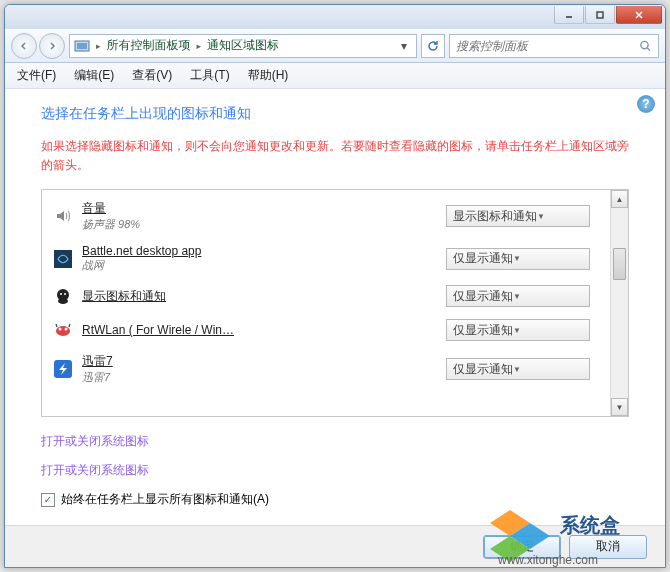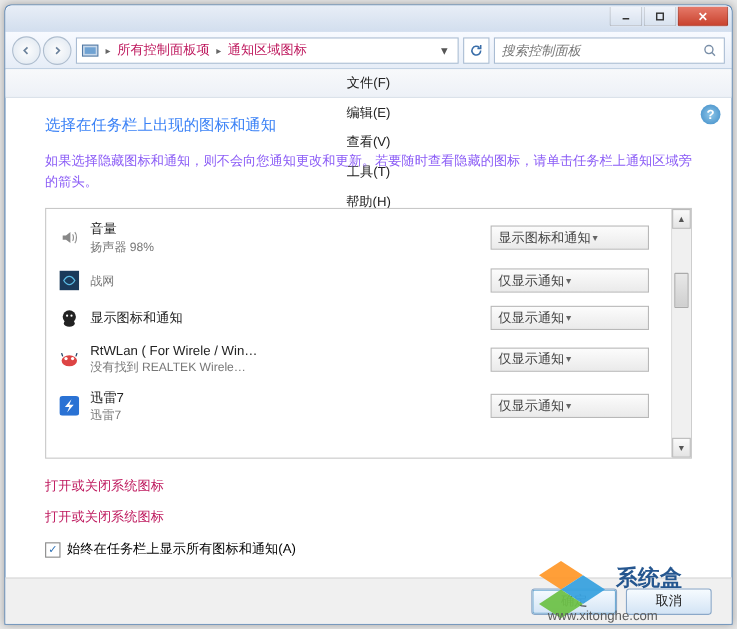--- a/index.html
+++ b/index.html
@@ -9,46 +9,46 @@
 .win-btn { width: 30px; height: 18px; margin: 1px 1px 0 0; border: 1px solid rgba(0,0,0,0.2); border-top: none; display: flex; align-items: center; justify-content: center; background: linear-gradient(#f0f4fa, #d8e2ef); border-radius: 0 0 2px 2px; }
 .win-btn.close { width: 46px; background: linear-gradient(#e67a6a, #c9432f); }
 .win-btn svg { width: 10px; height: 10px; }
 .navbar { height: 34px; background: linear-gradient(#f8faff, #e6edf7); border-bottom: 1px solid #b4c6dc; display: flex; align-items: center; padding: 0 6px; gap: 4px; }
 .nav-arrows { display: flex; }
 .nav-arrow { width: 26px; height: 26px; border-radius: 50%; background: radial-gradient(#fdfdfd, #dde6f0); border: 1px solid #aebdce; display: flex; align-items: center; justify-content: center; }
 .nav-arrow + .nav-arrow { margin-left: 2px; }
 .address-bar { flex: 1; height: 24px; border: 1px solid #a9bcd3; background: #fff; display: flex; align-items: center; padding: 0 4px; gap: 6px; }
 .addr-icon { width: 16px; height: 16px; }
 .addr-sep { color: #666; font-size: 9px; }
-.addr-text { color: #be185d; }
+.addr-text { color: #14532d; }
 .addr-drop { width: 16px; text-align: center; color: #555; }
 .refresh-btn { width: 24px; height: 24px; border: 1px solid #a9bcd3; background: #fff; display: flex; align-items: center; justify-content: center; }
 .search-box { width: 210px; height: 24px; border: 1px solid #a9bcd3; background: #fff; display: flex; align-items: center; padding: 0 6px; gap: 4px; }
 .search-box input { border: none; outline: none; width: 100%; font-size: 12px; font-style: italic; color: #0c4a6e; }
-.menubar { height: 26px; background: linear-gradient(#f8f9fb, #edf1f7); border-bottom: 1px solid #d8dfe8; display: flex; align-items: center; padding: 0 16px; gap: 2px; flex-direction: column; }
+.menubar { height: 26px; background: linear-gradient(#f8f9fb, #edf1f7); border-bottom: 1px solid #d8dfe8; display: flex; align-items: center; padding: 0 4px; gap: 2px; }
 .menu-item { padding: 4px 8px; color: #222; }
 .content { padding: 16px 36px 10px 36px; height: calc(100% - 24px - 34px - 26px - 42px); overflow: hidden; position: relative; }
 .help-icon { position: absolute; top: 6px; right: 10px; width: 18px; height: 18px; border-radius: 50%; background: radial-gradient(#8fc7e9, #3b89c6); color: #fff; display: flex; align-items: center; justify-content: center; font-weight: bold; font-size: 12px; }
 .heading { color: #3b82f6; font-size: 14px; margin-bottom: 14px; }
-.desc { color: #8b5cf6; line-height: 1.6; margin-bottom: 14px; }
+.desc { color: #ef4444; line-height: 1.6; margin-bottom: 14px; }
 .list-panel { border: 1px solid #c8c8c8; height: 228px; display: flex; }
 .list-scroll { flex: 1; overflow: hidden; padding: 4px 0; }
 .scrollbar { width: 18px; background: #f0f0f0; border-left: 1px solid #ddd; position: relative; }
 .scroll-btn { height: 18px; background: linear-gradient(#fafafa,#e4e4e4); border: 1px solid #bbb; display: flex; align-items: center; justify-content: center; font-size: 8px; color: #555; }
 .scroll-btn.down { position: absolute; bottom: 0; left: 0; right: 0; }
 .scroll-thumb { position: absolute; top: 58px; left: 2px; right: 2px; height: 32px; background: linear-gradient(#e8e8e8,#cfcfcf); border: 1px solid #aaa; border-radius: 1px; }
 .row { display: flex; align-items: center; padding: 6px 12px; gap: 10px; }
 .row-icon { width: 18px; height: 18px; flex-shrink: 0; }
 .row-text { flex: 1; min-width: 0; }
-.row-title { color: #222; white-space: nowrap; overflow: hidden; text-overflow: ellipsis; }
-.row-sub { color: #777; font-size: 11px; white-space: nowrap; overflow: hidden; text-overflow: ellipsis; }
+.row-title { color: #222; white-space: nowrap; overflow: hidden; text-overflow: ellipsis; text-decoration: underline; }
+.row-sub { color: #777; font-style: italic; font-size: 11px; white-space: nowrap; overflow: hidden; text-overflow: ellipsis; }
 .row-select { width: 144px; height: 22px; border: 1px solid #b8b8b8; background: linear-gradient(#fcfcfc,#eaeaea); display: flex; align-items: center; padding: 0 6px; color: #444; font-size: 12px; margin-right: 8px; }
 .row-select .arrow { font-size: 8px; color: #666; }
 .links { margin-top: 16px; }
-.link { color: #be185d; margin-bottom: 12px; display: block; font-family: Liberation Serif, serif; }
+.link { color: #8b5cf6; margin-bottom: 12px; display: block; font-family: Liberation Serif, serif; }
 .checkbox-row { display: flex; align-items: center; gap: 6px; margin-top: 6px; }
 .checkbox { width: 14px; height: 14px; border: 1px solid #888; background: #fff; display: flex; align-items: center; justify-content: center; font-size: 10px; color: #2a6fb5; }
 .footer { position: absolute; left: 0; right: 0; bottom: 0; height: 42px; background: #f0f0f0; border-top: 1px solid #d8d8d8; display: flex; align-items: center; justify-content: flex-end; padding: 0 18px; gap: 8px; }
 .btn { min-width: 78px; height: 24px; border: 1px solid #8aa8c9; background: linear-gradient(#f6fbff,#d3e4f5); border-radius: 3px; display: flex; align-items: center; justify-content: center; color: #222; }
 .btn.primary { box-shadow: 0 0 0 1px #6facd4 inset; }
 .watermark { position: absolute; right: 0; bottom: 0; pointer-events: none; opacity: 0.95; }
 </style>
 </head>
 <body>
 
@@ -141,20 +141,21 @@
               <span class="arrow">▼</span>
             </div>
         </div>
 
         <div class="row">
           <svg class="row-icon" viewBox="0 0 18 18">
               <rect width="18" height="18" fill="#1a3a5a"></rect>
               <path d="M4 9c3-5 7-5 10 0-3 5-7 5-10 0z" fill="none" stroke="#5bbbe4" stroke-width="1.2"></path>
             </svg>
           <div class="row-text">
+            <div class="row-title">Battle.net desktop app</div>
             <div class="row-sub">战网</div>
           </div>
           <div class="row-select">
               <span>仅显示通知</span>
               <span class="arrow">▼</span>
             </div>
         </div>
 
         <div class="row">
           <svg class="row-icon" viewBox="0 0 18 18">
@@ -175,21 +176,20 @@
 
         <div class="row">
           <svg class="row-icon" viewBox="0 0 18 18">
               <ellipse cx="9" cy="10" rx="7" ry="5" fill="#d44"></ellipse>
               <circle cx="6" cy="8" r="1.5" fill="#fff"></circle>
               <circle cx="12" cy="8" r="1.5" fill="#fff"></circle>
               <path d="M3 6l-1-3M15 6l1-3" stroke="#246" stroke-width="1.2"></path>
             </svg>
           <div class="row-text">
             <div class="row-title">RtWLan ( For Wirele / Win…</div>
-            <div class="row-sub">没有找到 REALTEK Wirele…</div>
           </div>
           <div class="row-select">
               <span>仅显示通知</span>
               <span class="arrow">▼</span>
             </div>
         </div>
 
         <div class="row">
           <svg class="row-icon" viewBox="0 0 18 18">
               <rect width="18" height="18" rx="3" fill="#2a72d4"></rect>

